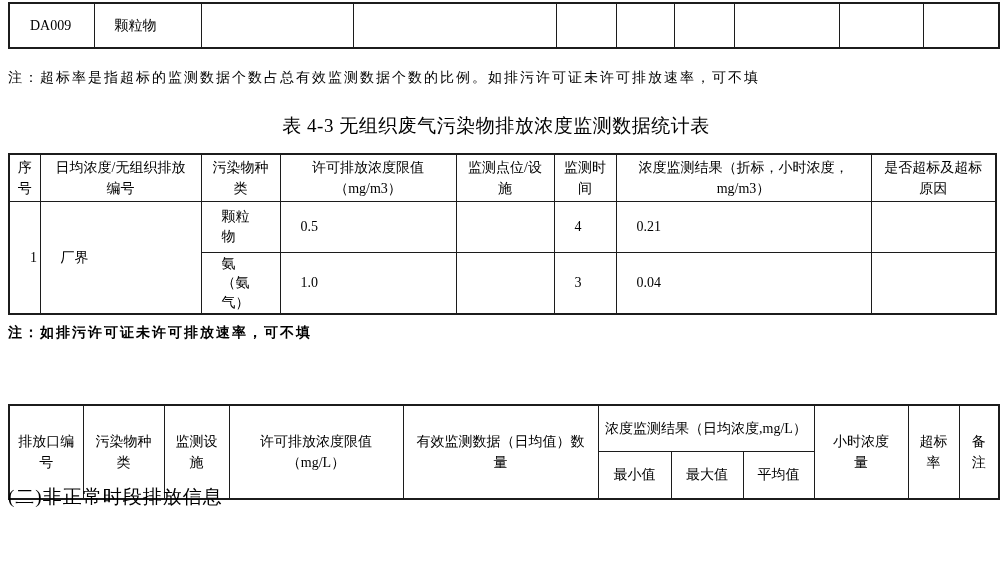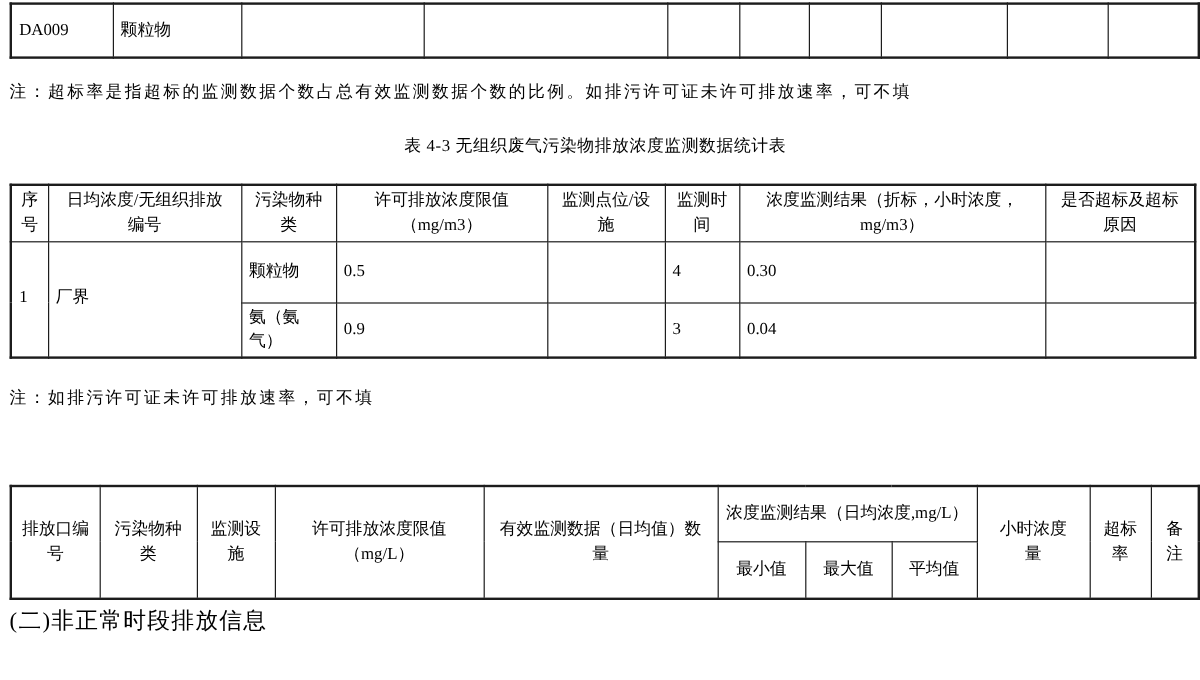--- a/index.html
+++ b/index.html
@@ -26,35 +26,35 @@
     overflow:hidden;
   }
   table.tbl th {
     text-align:center;
     white-space:pre-line;
     line-height:1.5;
     padding:1px 2px;
   }
   table.tbl td {
     text-align:left;
-    padding:1px 6px;
+    padding:1px 20px;
     line-height:1.4;
   }
   .note {
     position:absolute;
     font-size:14px;
     letter-spacing:2px;
     line-height:20px;
     white-space:nowrap;
   }
   .tbl-title {
     position:absolute;
     left:0; width:992px;
     text-align:center;
-    font-size:14px;
+    font-size:19px;
     letter-spacing:0.5px;
     white-space:nowrap;
   }
   .sec-heading {
     position:absolute;
     font-size:19px;
     letter-spacing:1px;
     white-space:nowrap;
   }
 
@@ -67,24 +67,24 @@
   #table43 tr.hrow { height:47px; }
   #table43 tr.drow1 { height:51px; }
   #table43 tr.drow2 { height:46px;border-radius:19px; }
 
   
   #table44 { left:8px; top:404px; width:990px; }
   #table44 tr.h44a { height:46px; }
   #table44 tr.h44b { height:48px; }
 
   #note1 { left:8px; top:68px; }
-  #note2 { left:8px; top:323px; }
+  #note2 { left:8px; top:323px;font-weight:bold; }
   #title43 { top:113px; }
   #title44 { top:363px; }
-  #secHeading { left:8px; top:504px; }
+  #secHeading { left:8px; top:484px; }
 </style>
 </head>
 <body>
 
 <div class="page">
 
   <table class="tbl" id="topTable">
     <colgroup>
       <col style="width:85px">
         <col style="width:107px">
@@ -147,26 +147,26 @@
       <th>是否超标及超标
 原因</th>
     </tr>
     <tr class="drow1">
       <td rowspan="2">1</td>
       <td rowspan="2">厂界</td>
       <td>颗粒物</td>
       <td>0.5</td>
       <td></td>
       <td>4</td>
-      <td>0.30</td>
+      <td>0.21</td>
       <td></td>
     </tr>
     <tr class="drow2">
       <td>氨（氨气）</td>
-      <td>0.9</td>
+      <td>1.0</td>
       <td></td>
       <td>3</td>
       <td>0.04</td>
       <td></td>
     </tr>
   </tbody>
     </table>
 
   <div class="note" id="note2">注：如排污许可证未许可排放速率，可不填</div>
 

